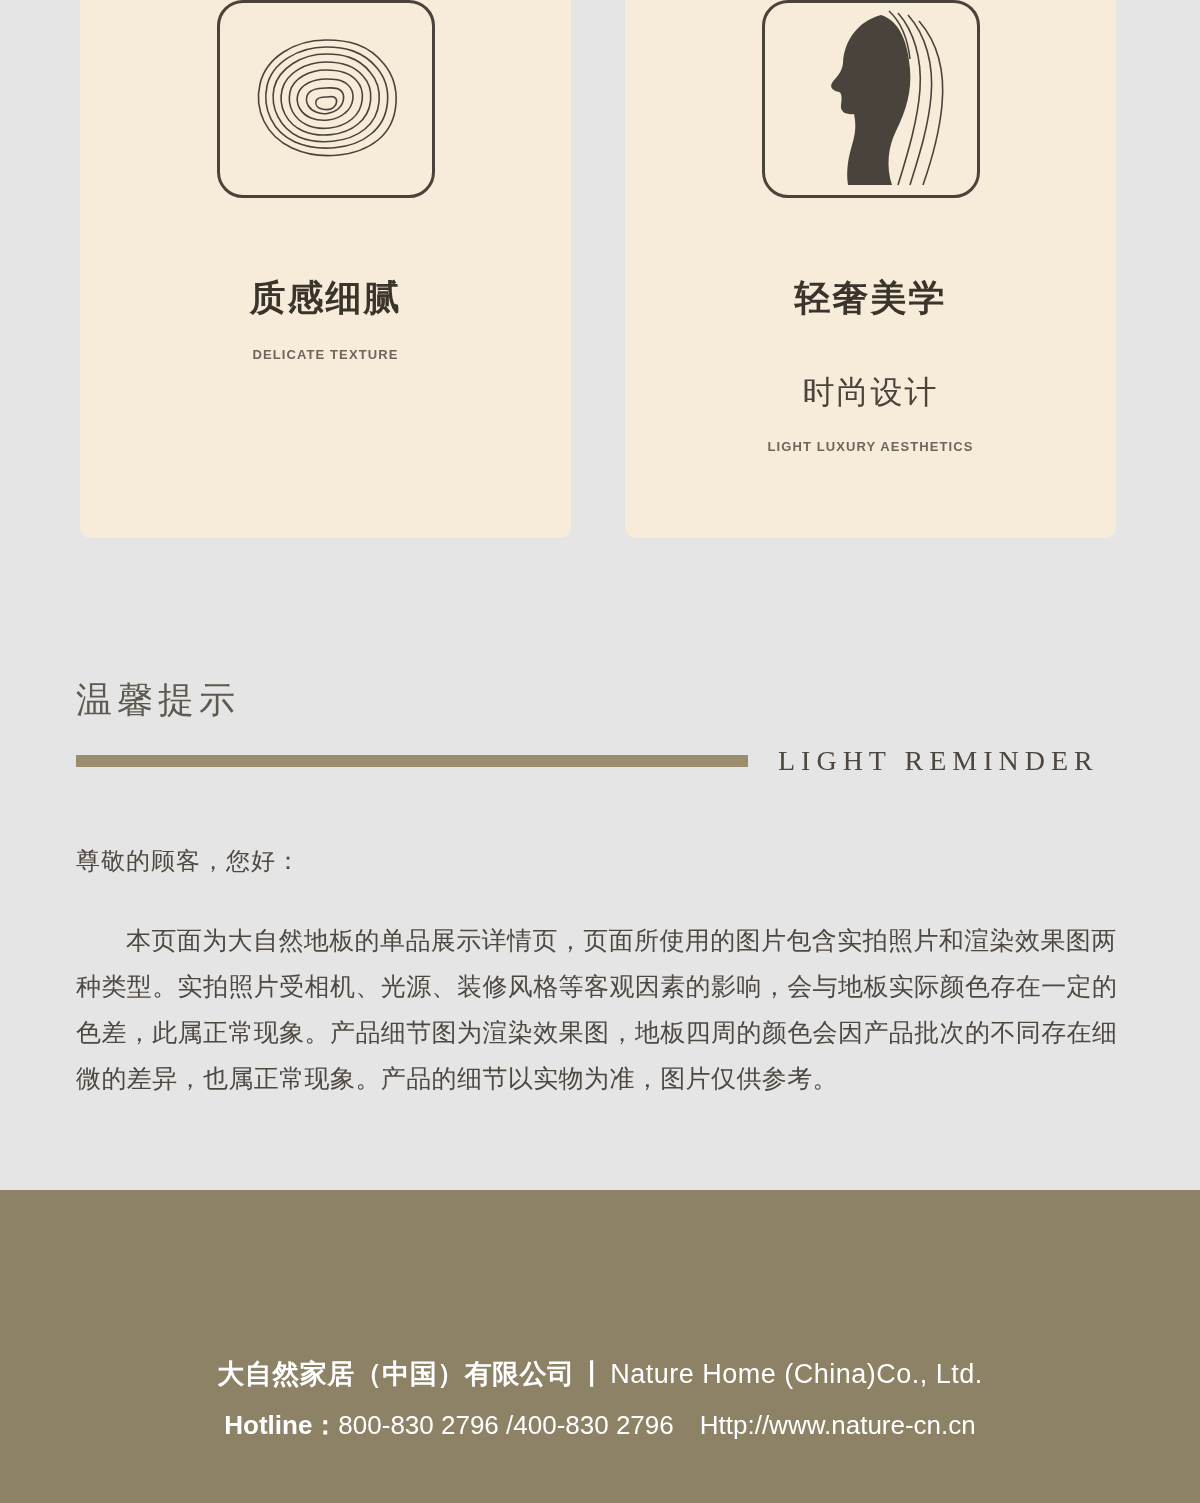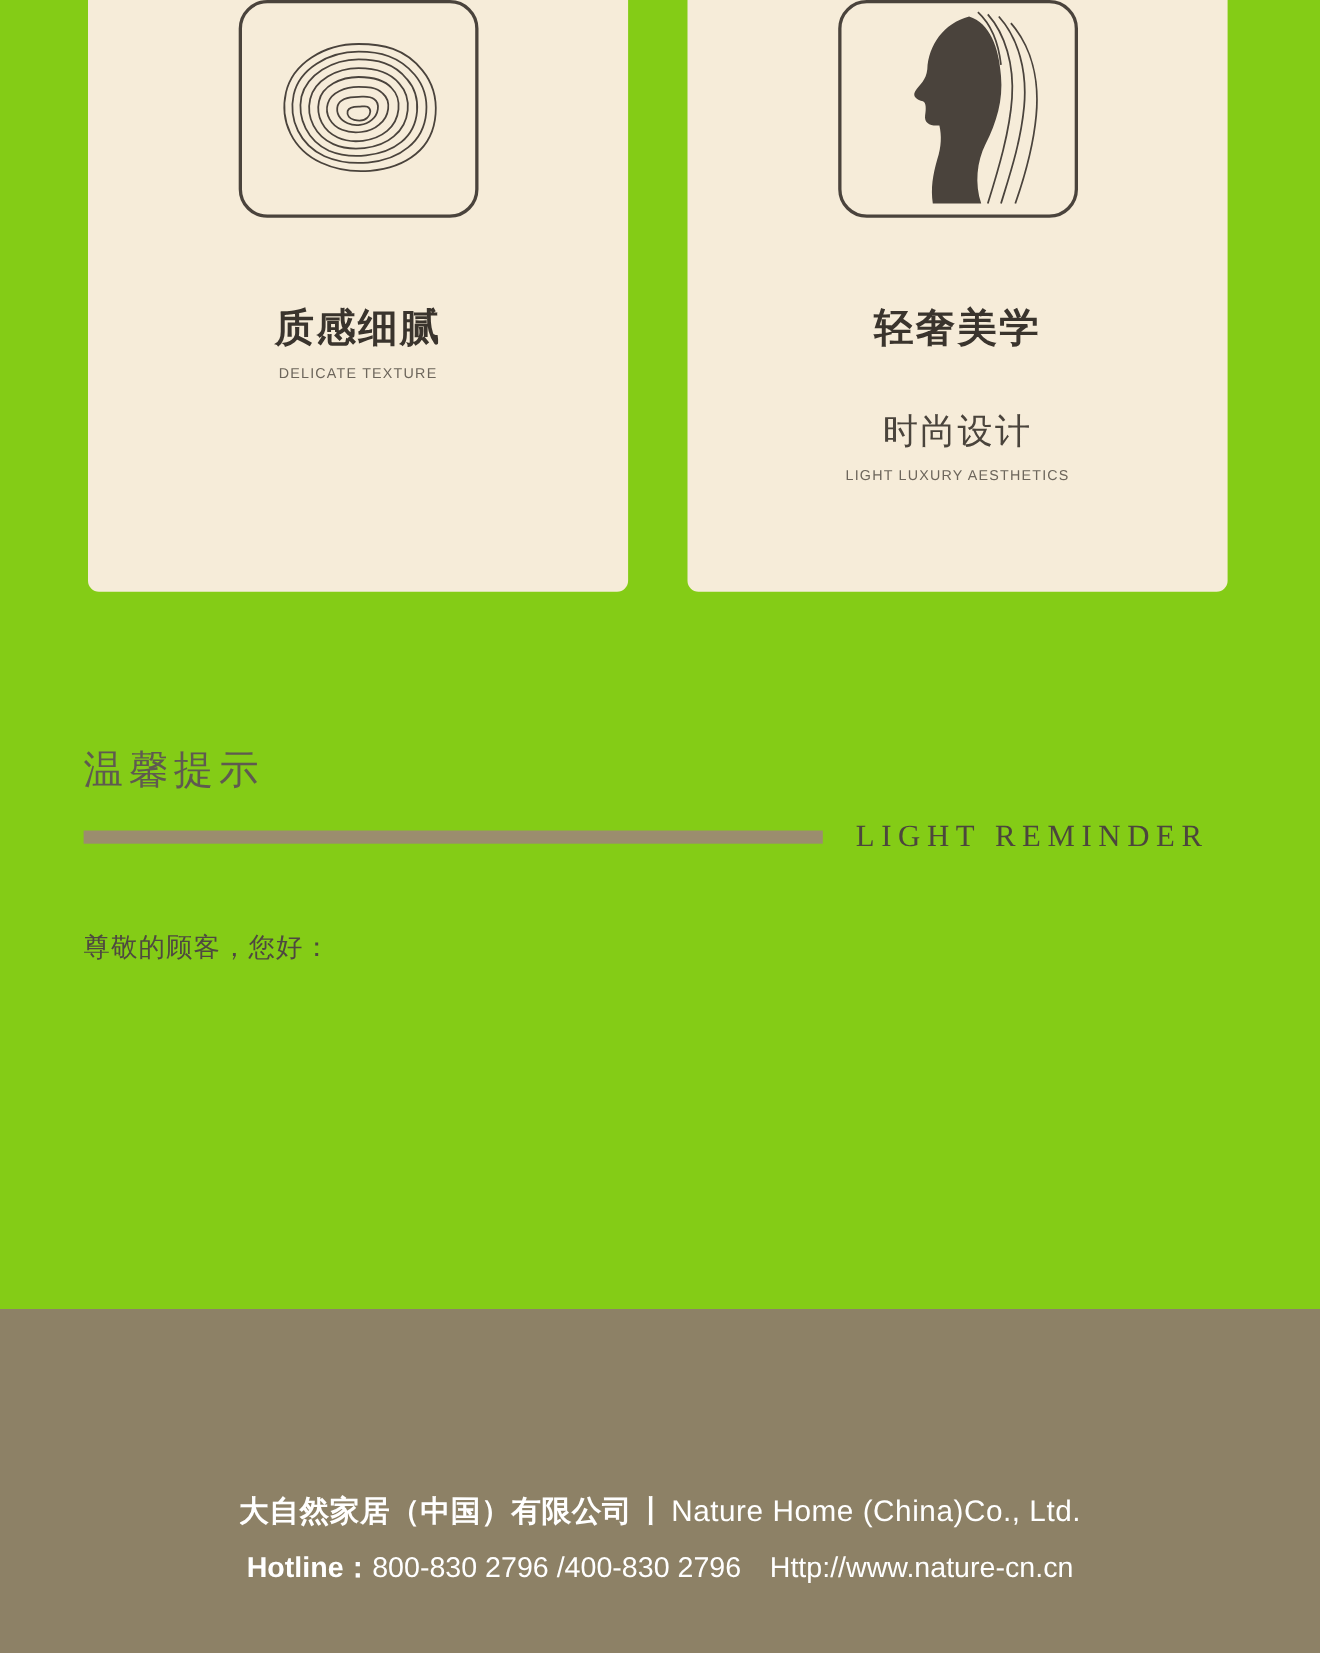--- a/index.html
+++ b/index.html
@@ -7,21 +7,21 @@
     width: 1200px;
     height: 1503px;
     background: #fdfaf2;
     font-family: "Liberation Sans", "DejaVu Sans", sans-serif;
     overflow: hidden;
   }
   .page {
     position: relative;
     width: 1200px;
     height: 1503px;
-    background: #84cc16;
+    background: #e5e5e5;
   }
 
   
   .features {
     position: absolute;
     top: -40px;
     left: 80px;
     width: 1036px;
     display: flex;
     gap: 54px;
@@ -54,24 +54,25 @@
     color: #3a342d;
     letter-spacing: 2px;
   }
   .feature-sub {
     margin-top: 48px;
     font-size: 32px;
     color: #4a443c;
     letter-spacing: 2px;
   }
   .feature-en {
-    margin-top: 9px;
+    margin-top: 24px;
     font-size: 13px;
     color: #6d665c;
     letter-spacing: 1.1px;
+    font-weight: bold;
   }
 
   
   .reminder {
     position: absolute;
     top: 676px;
     left: 76px;
     width: 1046px;
   }
   .reminder-cn {
@@ -188,20 +189,21 @@
 
   </div>
 
   <div class="reminder">
     <div class="reminder-cn">温馨提示</div>
     <div class="reminder-rule-row">
       <div class="reminder-bar"></div>
       <div class="reminder-en">LIGHT REMINDER</div>
     </div>
     <div class="greeting">尊敬的顾客，您好：</div>
+    <div class="body-text">本页面为大自然地板的单品展示详情页，页面所使用的图片包含实拍照片和渲染效果图两种类型。实拍照片受相机、光源、装修风格等客观因素的影响，会与地板实际颜色存在一定的色差，此属正常现象。产品细节图为渲染效果图，地板四周的颜色会因产品批次的不同存在细微的差异，也属正常现象。产品的细节以实物为准，图片仅供参考。</div>
   </div>
 
   <div class="footer">
     <div class="footer-line1">
       <span class="footer-cn">大自然家居（中国）有限公司</span><span class="footer-sep">丨</span><span class="footer-en">Nature Home (China)Co., Ltd.</span>
     </div>
     <div class="footer-line2">
       <span class="hotline-label">Hotline：</span><span class="hotline-num">800-830 2796 /400-830 2796</span><span class="footer-url">Http://www.nature-cn.cn</span>
     </div>
   </div>

